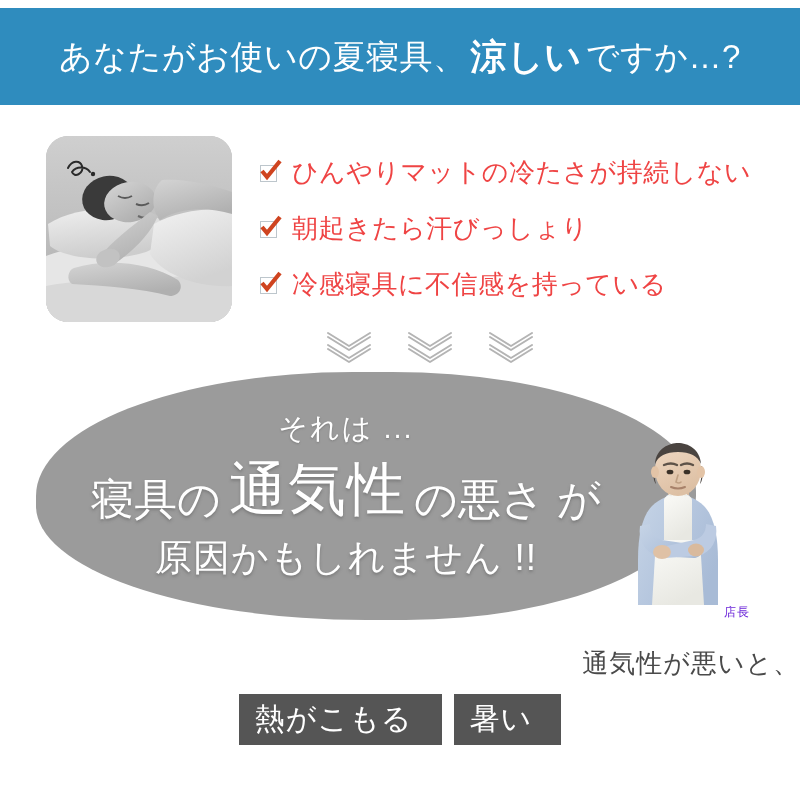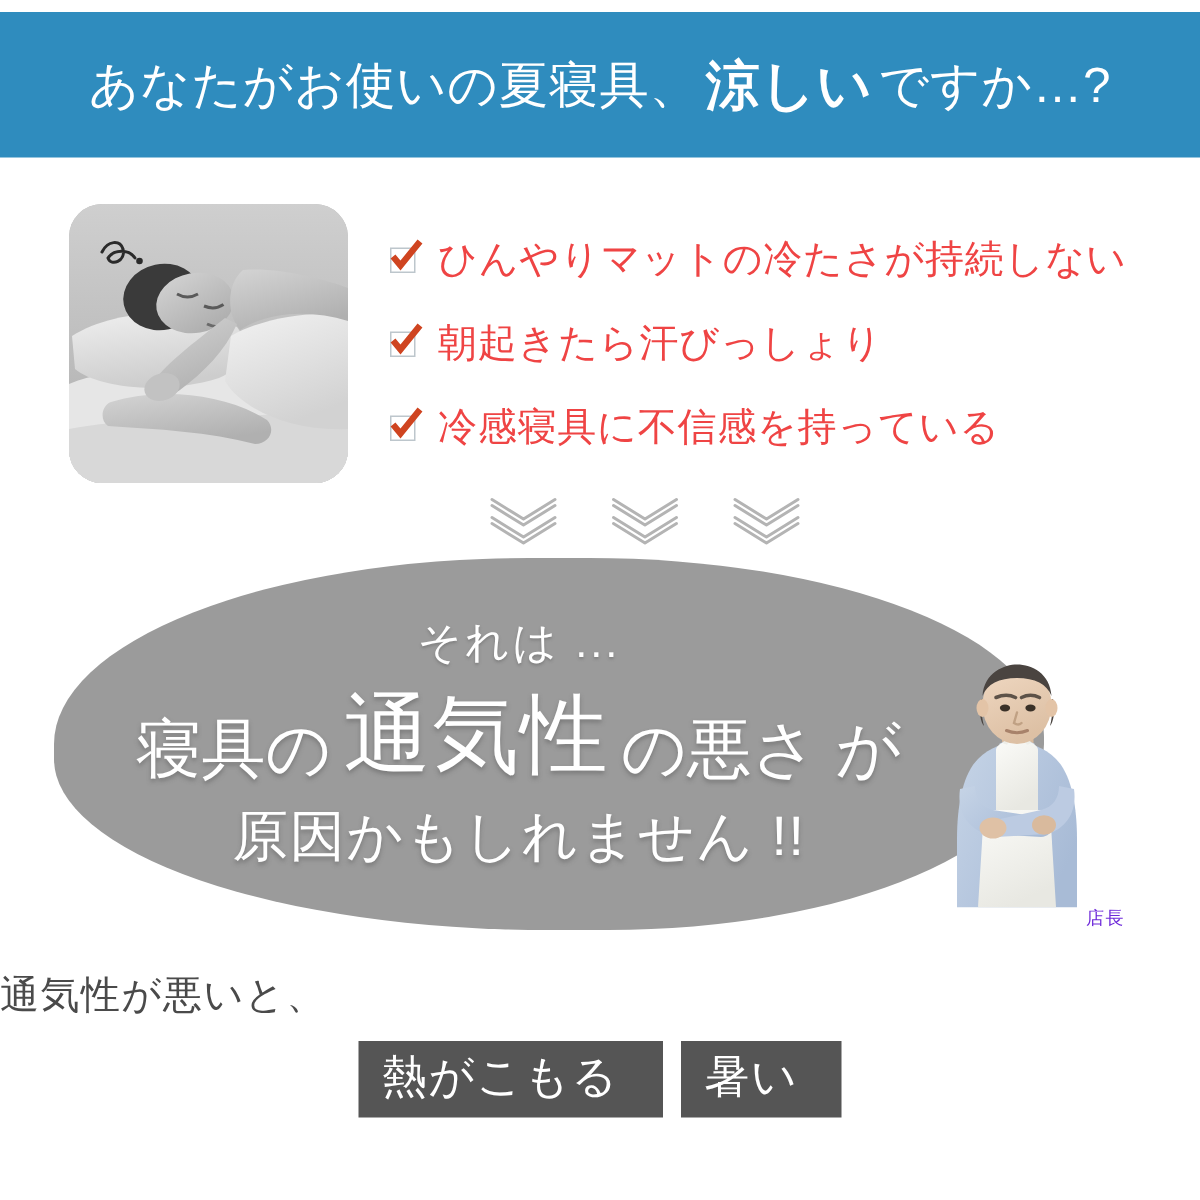--- a/index.html
+++ b/index.html
@@ -186,21 +186,21 @@
     letter-spacing: 1px;
     margin-top: 12px;
   }
 
   
   .bottom-caption {
     position: absolute;
     left: 0;
     top: 646px;
     width: 800px;
-    text-align: left;
+    text-align: right;
     font-size: 26px;
     color: #4a4a4a;
     letter-spacing: 1px;
   }
   .tag-row {
     position: absolute;
     left: 0;
     top: 694px;
     width: 800px;
     display: flex;

